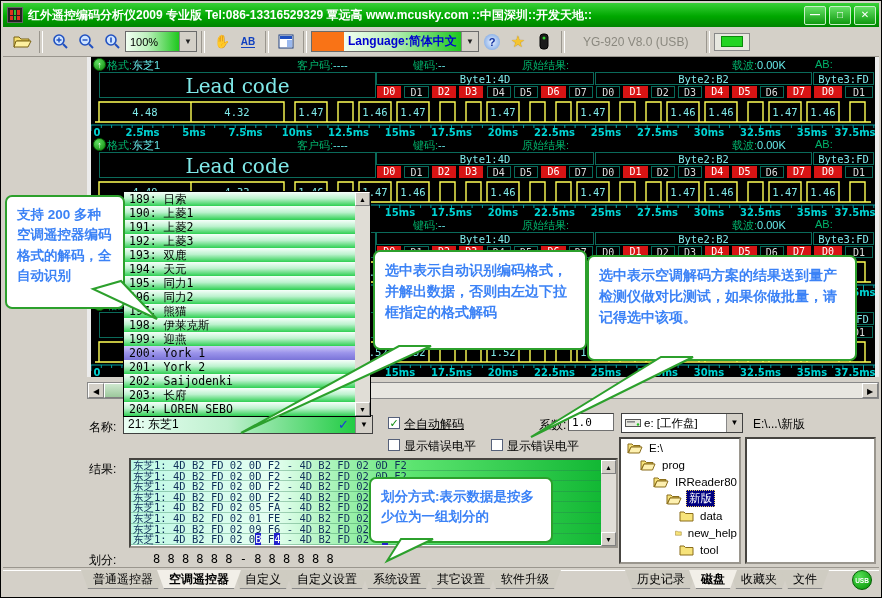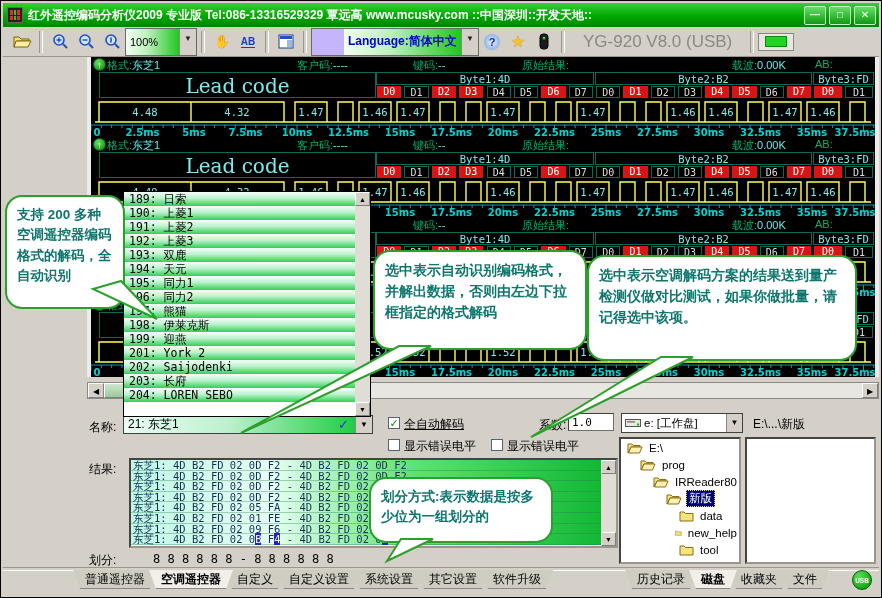--- a/index.html
+++ b/index.html
@@ -13,27 +13,27 @@
   #appicon i{background:#e03020;} #appicon i:nth-child(2){background:#30c030;} #appicon i:nth-child(5){background:#30c030;}
   #title{color:#fff;font-size:12px;font-weight:bold;white-space:nowrap;flex:1;}
   .winbtn{width:20px;height:17px;margin-right:3px;border:1px solid #c8f0c8;border-radius:2px;
     background:linear-gradient(180deg,#66e066,#0f9a0f);color:#fff;font-size:10px;font-weight:bold;
     text-align:center;line-height:16px;}
   
   #toolbar{position:absolute;left:2px;top:26px;width:876px;height:30px;background:#d4d0c8;
     border-bottom:1px solid #9a968e;display:flex;align-items:center;padding-left:6px;box-sizing:border-box;}
   .tbtn{width:24px;height:24px;border:1px solid transparent;display:flex;align-items:center;justify-content:center;}
   .tsep{width:2px;height:22px;border-left:1px solid #9a968e;border-right:1px solid #fff;margin:0 4px;}
-  .combo{height:28px;border:1px solid #6a6a6a;background:#c4b5fd;display:flex;align-items:center;box-sizing:border-box;}
+  .combo{height:21px;border:1px solid #6a6a6a;background:#f97316;display:flex;align-items:center;box-sizing:border-box;}
   .combo .cfield{height:100%;display:flex;align-items:center;padding:0 4px;
     background:linear-gradient(90deg,#f2fff2 0%,#bdf0bd 40%,#1ec81e 100%);font-size:11px;white-space:nowrap;}
   .combo .carrow{width:16px;height:100%;background:#d4d0c8;border-left:1px solid #888;
     font-size:8px;text-align:center;line-height:19px;color:#222;}
   #langcombo .cfield{color:#0000d0;font-weight:bold;font-size:12px;margin-left:32px;}
-  #devlabel{color:#8a887f;font-size:17px;margin:4px 14px;white-space:nowrap;}
+  #devlabel{color:#8a887f;font-size:12px;margin:4px 14px;white-space:nowrap;}
   #indicator{width:34px;height:16px;border:1px solid #888;background:#e8e8e0;display:flex;align-items:center;justify-content:center;}
   #indicator i{width:20px;height:9px;background:#22d422;border:1px solid #0a8a0a;}
   .micon{font-size:13px;color:#1040c0;font-weight:bold;}
   
   #wavearea{position:absolute;left:86px;top:56px;width:792px;height:320px;background:#000;
     border-left:4px solid #ececec;border-right:4px solid #ececec;box-sizing:border-box;}
   .panel{position:absolute;left:0;width:784px;height:80px;background:#000;}
   .phead{position:absolute;left:0;top:0;width:100%;height:15px;}
   .pup{position:absolute;left:2px;top:1px;width:13px;height:13px;border-radius:50%;
     background:radial-gradient(circle at 35% 30%,#5fe05f,#0d8a0d);border:1px solid #0a6a0a;color:#fff;
@@ -95,31 +95,31 @@
   #drivecombo .dfield{flex:1;display:flex;align-items:center;font-size:11.5px;padding-left:3px;white-space:nowrap;gap:3px;}
   #drivecombo .carrow{width:15px;background:#d4d0c8;border-left:1px solid #888;font-size:8px;text-align:center;line-height:18px;}
   #pathlabel{position:absolute;left:752px;top:415px;font-size:12px;color:#000;}
   #treebox{position:absolute;left:618px;top:436px;width:122px;height:127px;background:#fff;border:2px inset #9a968e;box-sizing:border-box;overflow:hidden;}
   .trow{height:17px;display:flex;align-items:center;gap:4px;font-size:11.5px;white-space:nowrap;}
   .trow .tlabel{padding:0 2px;}
   .trow.tsel .tlabel{background:#000080;color:#fff;border:1px dotted #f0d060;}
   #filesbox{position:absolute;left:744px;top:436px;width:131px;height:127px;background:#fff;border:2px inset #9a968e;box-sizing:border-box;}
   
   .tabrow{position:absolute;top:569px;height:19px;display:flex;}
-  #tabsleft{left:76px;} #tabsright{left:628px;}
+  #tabsleft{left:84px;} #tabsright{left:628px;}
   .tab{height:19px;padding:0 12px;margin:0 -4px;font-size:12px;line-height:18px;background:#cfccc2;color:#000;
     clip-path:polygon(0 0,100% 0,calc(100% - 7px) 100%,7px 100%);box-shadow:inset 0 -1px 0 #888;white-space:nowrap;}
   .tab.active{background:#f2efe8;font-weight:bold;z-index:2;}
   #usb{position:absolute;left:851px;top:569px;width:20px;height:20px;border-radius:50%;
     background:radial-gradient(circle at 35% 30%,#55e055,#009000);border:1px solid #045a04;color:#fff;
     font-size:6.5px;font-weight:bold;text-align:center;line-height:20px;box-sizing:border-box;}
   #statusline{position:absolute;left:2px;top:566px;width:876px;height:2px;border-top:1px solid #9a968e;border-bottom:1px solid #fff;}
   
-  .callout{position:absolute;background:#fff;border:2px solid #2ca02c;border-radius:17px;
-    color:#0f766e;font-weight:bold;font-size:14px;line-height:1.5;padding:8px 10px;box-sizing:border-box;z-index:40;}
+  .callout{position:absolute;background:#fff;border:2px solid #2ca02c;border-radius:7px;
+    color:#3b82f6;font-weight:bold;font-size:14px;line-height:1.5;padding:8px 10px;box-sizing:border-box;z-index:40;}
   #tailsvg{position:absolute;left:0;top:0;width:882px;height:598px;pointer-events:none;z-index:41;}
   #co1{left:4px;top:194px;width:120px;height:114px;font-size:13.5px;}
   #co2{left:372px;top:249px;width:214px;height:100px;}
   #co3{left:586px;top:254px;width:270px;height:106px;}
   #co4{left:368px;top:476px;width:184px;height:66px;font-size:13.5px;}
 </style>
 </head>
 <body>
 
 <div id="app">
@@ -607,20 +607,21 @@
         <div class="lrow">190: 上菱1</div>
         <div class="lrow">191: 上菱2</div>
         <div class="lrow">192: 上菱3</div>
         <div class="lrow">193: 双鹿</div>
         <div class="lrow">194: 天元</div>
         <div class="lrow">195: 同力1</div>
         <div class="lrow">196: 同力2</div>
         <div class="lrow">197: 熊猫</div>
         <div class="lrow">198: 伊莱克斯</div>
         <div class="lrow">199: 迎燕</div>
+        <div class="lrow lsel">200: York 1</div>
         <div class="lrow">201: York 2</div>
         <div class="lrow">202: Saijodenki</div>
         <div class="lrow">203: 长府</div>
         <div class="lrow">204: LOREN SEBO</div>
       </div>
     <div class="vsb">
       <span class="sbu">▲</span>
       <span class="sbd">▼</span>
     </div>
   </div>

